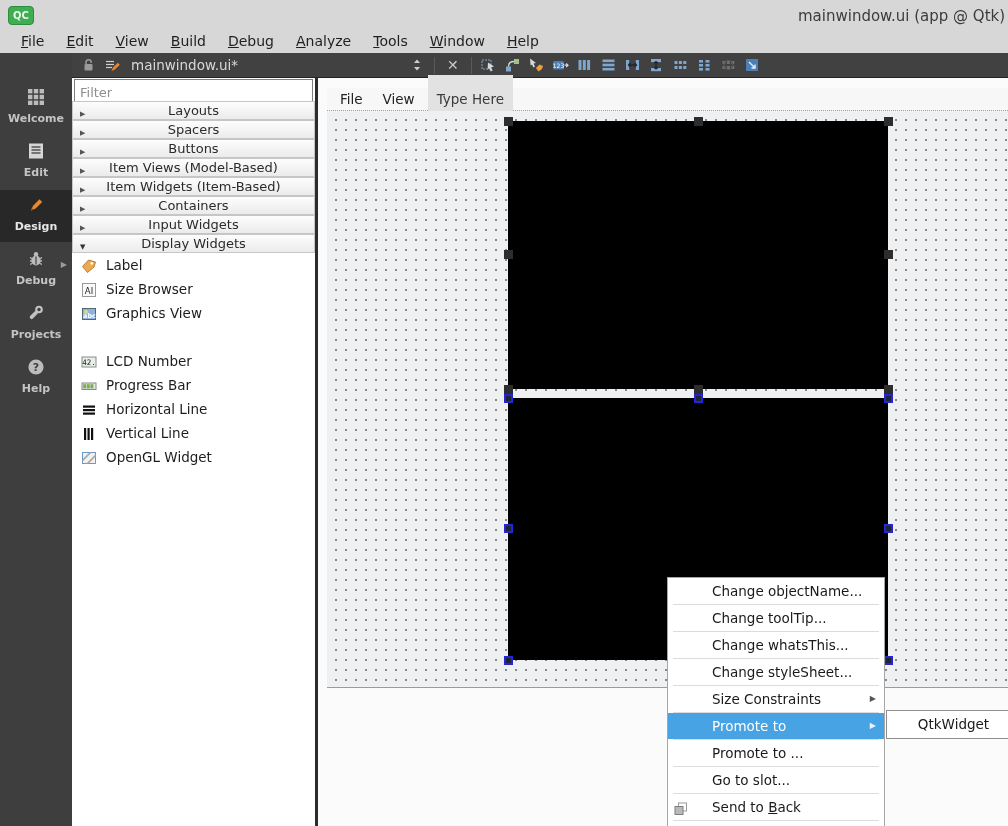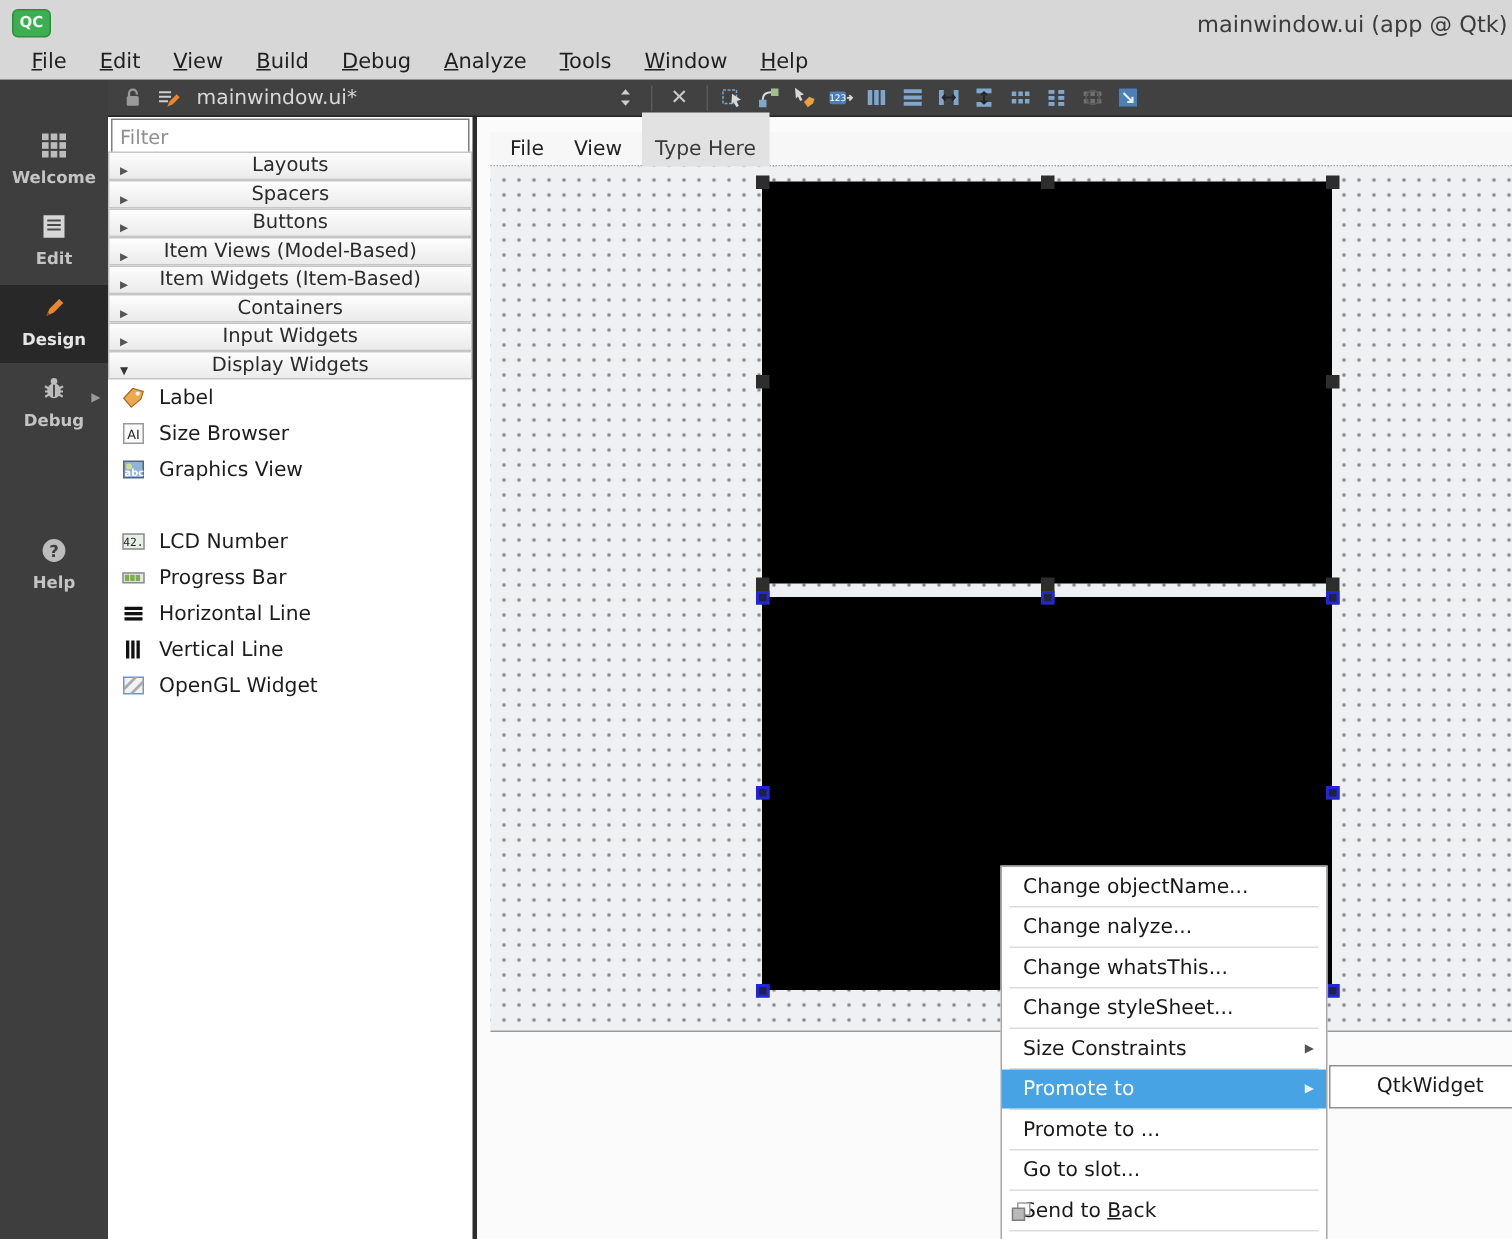--- a/index.html
+++ b/index.html
@@ -62,21 +62,21 @@
              background-image:radial-gradient(circle,#85898d 1.1px,transparent 1.4px);
              background-size:10px 10px;background-position:4px 4px;
              border-bottom:1px solid #9b9b9b;box-sizing:content-box;}
   .bw{position:absolute;background:#000;z-index:2;}
   .h1{position:absolute;width:9px;height:9px;background:#2d2d2d;z-index:4;}
   .h2{position:absolute;width:5px;height:5px;background:#20243a;border:2px solid #2326d6;z-index:4;}
 
   
   .ctxmenu{position:absolute;left:667px;top:577px;width:218px;background:#fff;
            border:1px solid #a6a6a6;box-sizing:border-box;z-index:10;}
-  .cm-item{position:relative;height:26px;line-height:26px;font-size:13.5px;color:#1a1a1a;padding-left:14px;}
+  .cm-item{position:relative;height:26px;line-height:26px;font-size:13.5px;color:#1a1a1a;padding-left:44px;}
   .cm-item.hl{background:#47a3e3;color:#fff;}
   .cm-arrow{position:absolute;right:8px;top:0;font-size:8px;color:#555;}
   .cm-item.hl .cm-arrow{color:#eaf4fc;}
   .cm-sep{height:1px;background:#dcdcdc;margin:0 5px;}
   .cm-icon{position:absolute;left:5px;top:5px;width:16px;height:16px;}
   .submenu{position:absolute;left:886px;top:710px;width:135px;height:29px;background:#fff;
            border:1px solid #8f8f8f;box-sizing:border-box;z-index:11;text-align:center;
            line-height:27px;font-size:13.5px;color:#1a1a1a;}
 </style>
 </head>
@@ -288,20 +288,32 @@
               <line x1="15" y1="7.5" x2="12.5" y2="9"></line>
               <line x1="15" y1="11" x2="13" y2="11"></line>
               <line x1="14.8" y1="14.5" x2="12.4" y2="13"></line>
             </g>
             <line x1="9" y1="6.5" x2="9" y2="14.5" stroke="#3e3e3e" stroke-width="1.2"></line>
           </svg>
       </span>
       <span class="side-flyout">▶</span>
       <span class="side-label">Debug</span>
     </div>
+    <div class="side-item" style="top:245px">
+      <span>
+        <svg width="18" height="18">
+            <g fill="#c2c2c2">
+              <circle cx="12" cy="5.5" r="3.8"></circle>
+              <circle cx="12" cy="5.5" r="1.7" fill="#3e3e3e"></circle>
+              <rect x="2" y="9.2" width="9.5" height="3.6" rx="1.4" transform="rotate(-45 6.75 11)"></rect>
+            </g>
+          </svg>
+      </span>
+      <span class="side-label">Projects</span>
+    </div>
     <div class="side-item" style="top:299px">
       <span>
         <svg width="18" height="18">
             <circle cx="9" cy="9" r="7.6" fill="#bcbcbc"></circle>
             <text x="9" y="13" text-anchor="middle" font-size="11" font-weight="bold" fill="#3e3e3e">?</text>
           </svg>
       </span>
       <span class="side-label">Help</span>
     </div>
   </div>
@@ -422,21 +434,21 @@
   <div class="h2" style="left:884px;top:394px"></div>
   <div class="h2" style="left:504px;top:524px"></div>
   <div class="h2" style="left:884px;top:524px"></div>
   <div class="h2" style="left:504px;top:656px"></div>
   <div class="h2" style="left:694px;top:656px"></div>
   <div class="h2" style="left:884px;top:656px"></div>
 
   <div class="ctxmenu">
     <div class="cm-item"><span>Change objectName...</span></div>
     <div class="cm-sep"></div>
-    <div class="cm-item"><span>Change nalyze...</span></div>
+    <div class="cm-item"><span>Change toolTip...</span></div>
     <div class="cm-sep"></div>
     <div class="cm-item"><span>Change whatsThis...</span></div>
     <div class="cm-sep"></div>
     <div class="cm-item"><span>Change styleSheet...</span></div>
     <div class="cm-sep"></div>
     <div class="cm-item"><span>Size Constraints</span><span class="cm-arrow">▶</span></div>
     <div class="cm-sep"></div>
     <div class="cm-item hl"><span>Promote to</span><span class="cm-arrow">▶</span></div>
     <div class="cm-sep"></div>
     <div class="cm-item"><span>Promote to ...</span></div>

